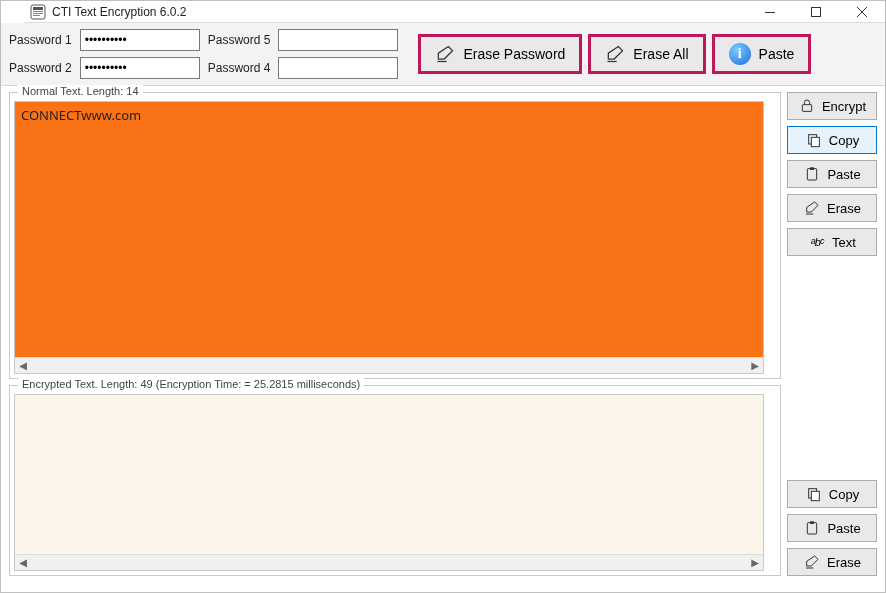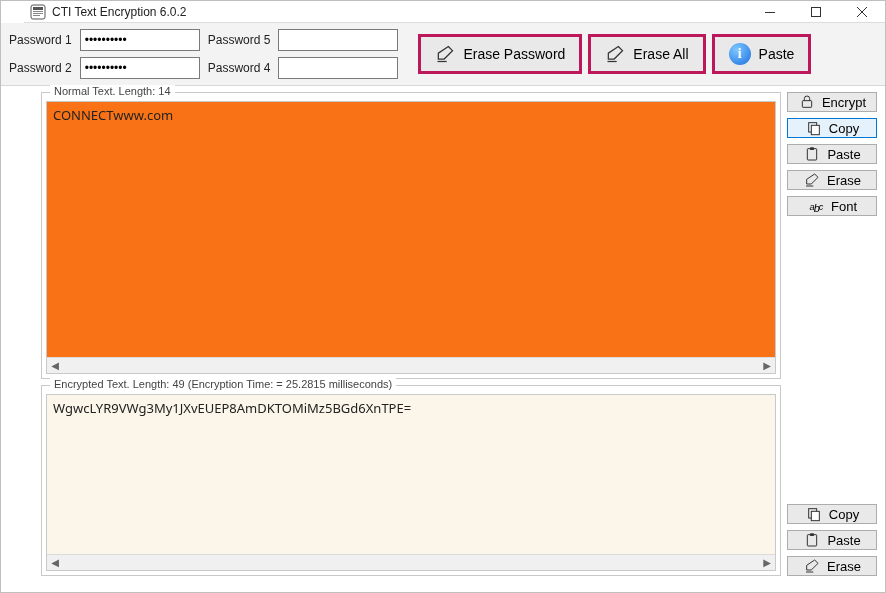--- a/index.html
+++ b/index.html
@@ -23,31 +23,31 @@
   .pw-input { height: 22px; border: 1px solid #7a7a7a; padding: 0 4px; font-family: inherit; font-size: 12px; background:#fff; }
   .big-btn { height: 40px; padding: 0 14px; display: flex; align-items: center; gap: 8px; border: 3px solid #be185d; background: #e9e9e9; font-size: 14px; cursor: default; }
   .big-btn .icon { display:flex; }
 
   
   .main-split { flex: 1 1 auto; display: flex; gap: 6px; padding: 6px 8px 8px 8px; min-height: 0; }
   .center-col { flex: 1 1 auto; display: flex; flex-direction: column; gap: 6px; min-width: 0; }
   .side-col { width: 90px; display: flex; flex-direction: column; gap: 6px; }
 
   
-  .group { position: relative; border: 1px solid #c9c9c9; padding: 8px 4px 4px 4px; flex: 0 0 auto; display:flex; flex-direction:column;margin-left:32px; }
+  .group { position: relative; border: 1px solid #c9c9c9; padding: 8px 16px 4px 4px; flex: 0 0 auto; display:flex; flex-direction:column; }
   .group.top { flex: 1 1 60%; min-height:0; }
   .group.bottom { flex: 1 1 40%; min-height:0; }
   .group .legend { position: absolute; top: -8px; left: 8px; background: #fff; padding: 0 4px; font-size: 11px; color: #444; }
   .textarea-wrap { flex:1 1 auto; position:relative; border: 1px solid #c9c9c9; background:#f97316; overflow:hidden; }
   .textarea-wrap.cream { background: #fbf6e9; }
   .textarea { width: 100%; height: calc(100% - 16px); border: none; resize: none; padding: 4px 6px; font-family: system-ui, "Segoe UI", sans-serif; font-size: 13px; background: transparent; outline:none; white-space: pre-wrap; overflow:auto; }
   .hscroll { position:absolute; left:0; right:0; bottom:0; height:16px; display:flex; align-items:center; justify-content:space-between; background:#f0f0f0; border-top:1px solid #dcdcdc; }
   .hscroll .arrow { width:16px; height:16px; display:flex; align-items:center; justify-content:center; color:#666; font-size:10px; }
 
-  .side-btn { height: 20px; display: flex; align-items: flex-end; justify-content: center; gap: 6px; border: 1px solid #adadad; background: #e9e9e9; font-size: 13px; cursor: default; }
+  .side-btn { height: 28px; display: flex; align-items: center; justify-content: center; gap: 6px; border: 1px solid #adadad; background: #e9e9e9; font-size: 13px; cursor: default; }
   .side-btn .icon { display:flex; width:18px; justify-content:center; }
   .side-btn.active { border: 1px solid #0078d7; background: #e5f1fb; }
   .side-gap { flex:1 1 auto; }
 
   .side-group { display:flex; flex-direction:column; gap:6px; }
 
   
   .info-circle { width:22px; height:22px; border-radius:50%; background: radial-gradient(circle at 35% 30%, #7ec8ff, #1a6fe0); color:#fff; font-weight:bold; font-family: Georgia, serif; display:flex; align-items:center; justify-content:center; font-size:14px; }
 
 </style>
@@ -134,21 +134,20 @@
           <div class="hscroll">
             <span class="arrow">◀</span>
             <span class="arrow">▶</span>
           </div>
         </div>
       </div>
 
       <div class="group bottom">
         <span class="legend">Encrypted Text. Length: 49  (Encryption Time: = 25.2815 milliseconds)</span>
         <div class="textarea-wrap cream">
-          <div class="textarea" contenteditable="true" style="">WgwcLYR9VWg3My1JXvEUEP8AmDKTOMiMz5BGd6XnTPE=</div>
           <div class="hscroll">
             <span class="arrow">◀</span>
             <span class="arrow">▶</span>
           </div>
         </div>
       </div>
 
     </div>
 
     <div class="side-col">
@@ -186,21 +185,21 @@
                 <path d="M16 3l5 5-10 10H4v-7z" fill="none" stroke="#333" stroke-width="1.5"></path>
                 <line x1="3" y1="21" x2="14" y2="21" stroke="#333" stroke-width="1.5"></line>
               </svg>
           </span>
           <span>Erase</span>
         </button>
         <button class="side-btn">
           <span class="icon" style="font-style:italic; font-size:11px; letter-spacing:-1px; white-space:nowrap;">
             <sup>a</sup>b<sup>c</sup>
           </span>
-          <span>Font</span>
+          <span>Text</span>
         </button>
       </div>
 
       <div class="side-gap"></div>
 
       <div class="side-group">
         <button class="side-btn">
           <span class="icon">
             <svg width="16" height="16" viewBox="0 0 24 24">
                 <rect x="4" y="4" width="12" height="14" fill="none" stroke="#333" stroke-width="1.5"></rect>

